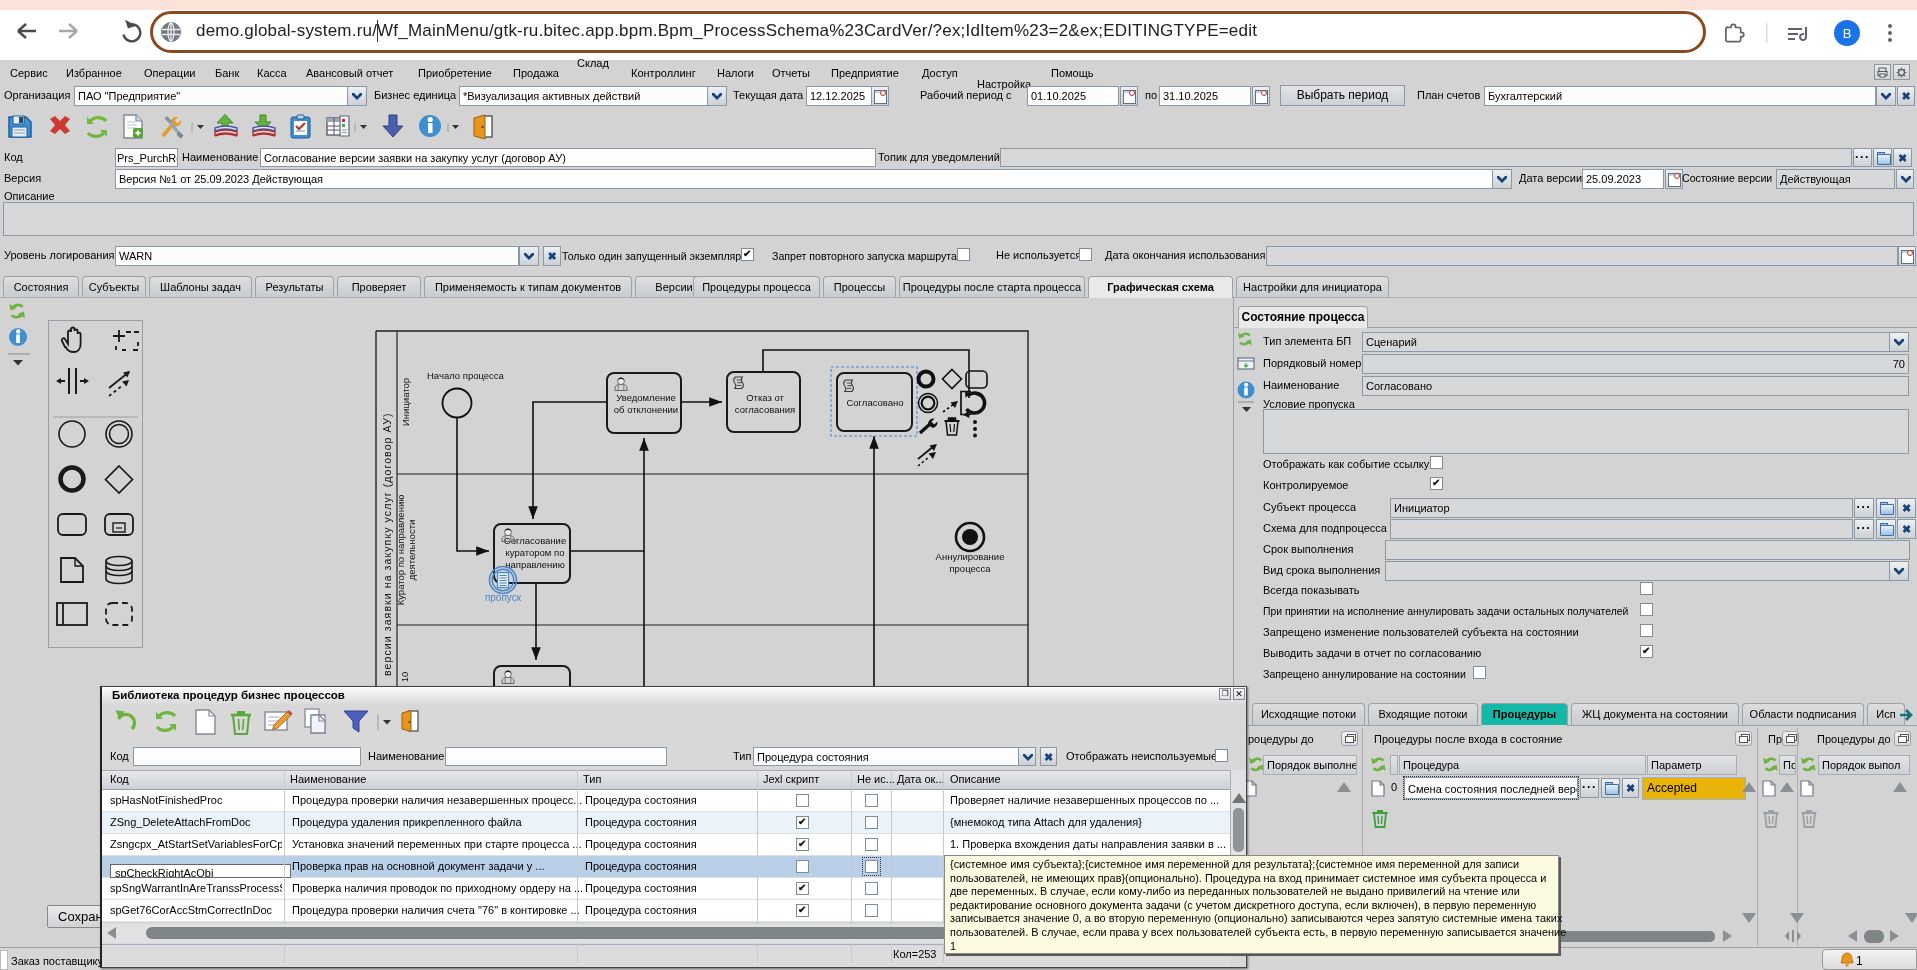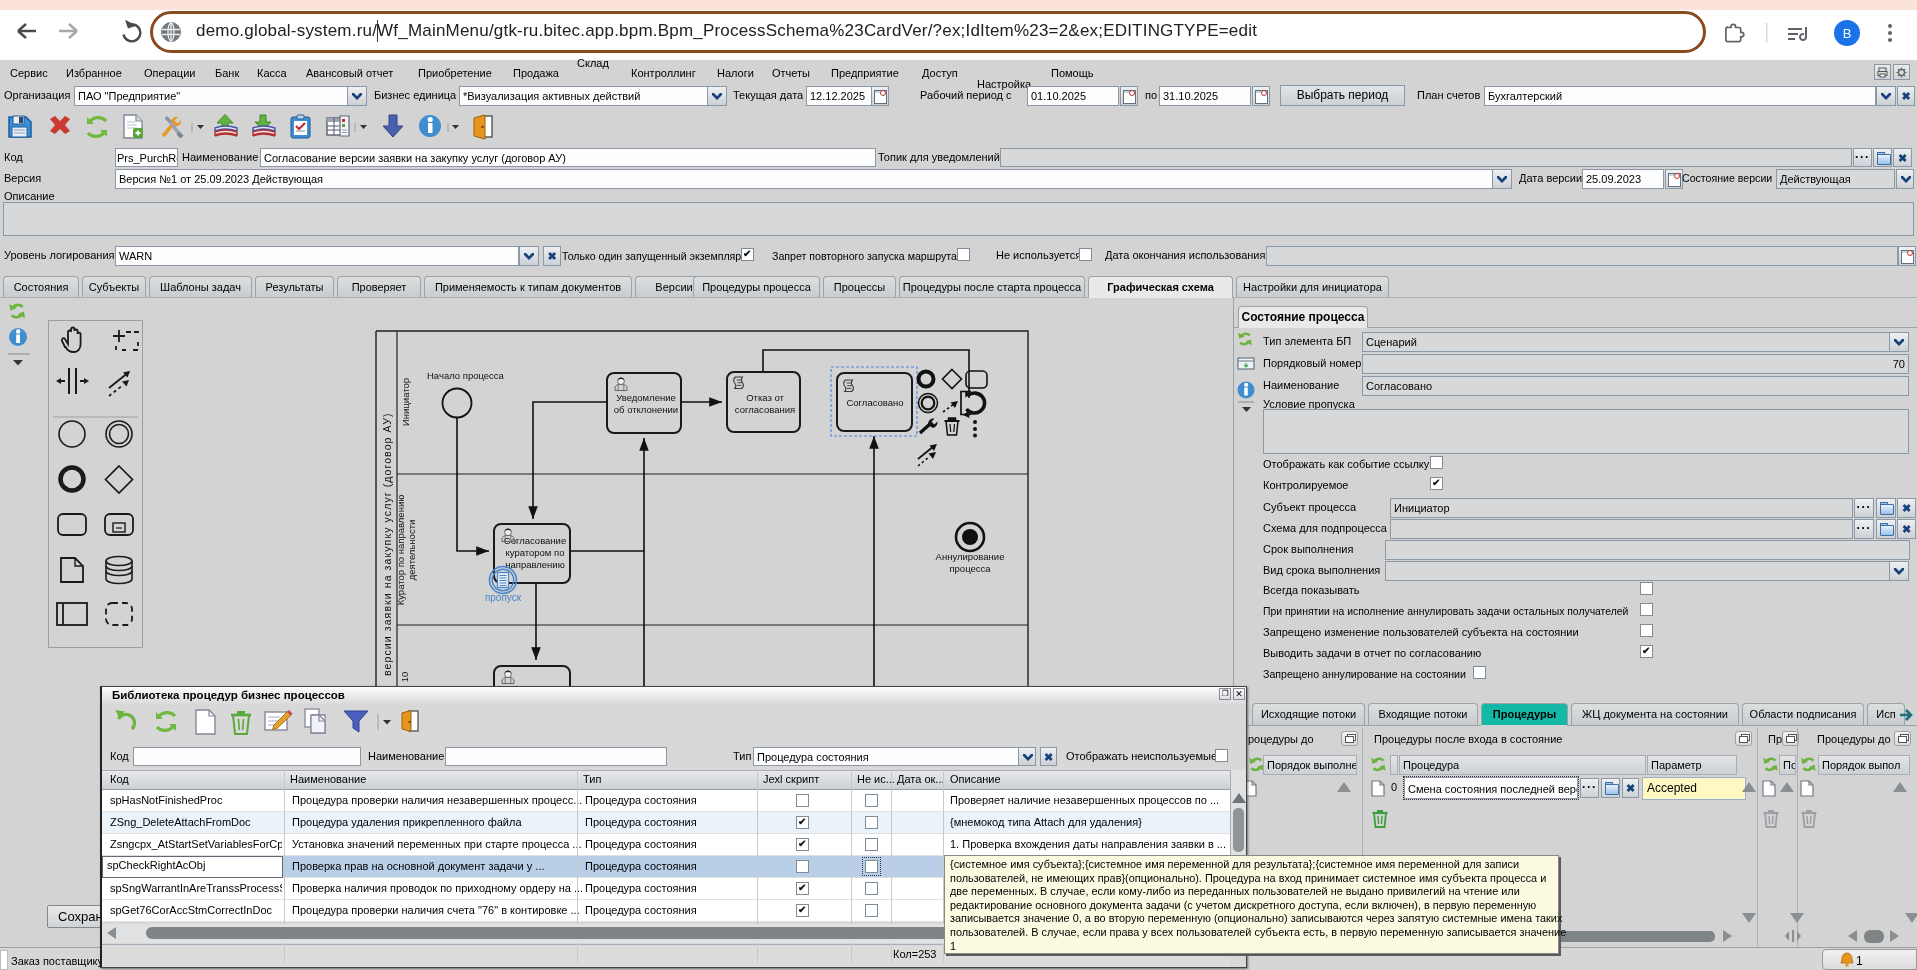--- a/index.html
+++ b/index.html
@@ -602,21 +602,21 @@
 <path><div class="tri up" style="left:1337px;top:782px"></div>
 <svg class="docicon" style="left:1371px;top:780px" width="14" height="17" viewBox="0 0 14 17">
         <path d="M1 1 h8 l4 4 v11 h-12 z" fill="#fff" stroke="#778" stroke-width="1.2"></path>
         <path d="M9 1 v4 h4" fill="none" stroke="#778" stroke-width="1.2"></path>
       </svg>
 <div class="lbl" style="left:1391px;top:781px">0</div>
 <div class="fld" style="left:1404px;top:777px;width:174px;height:22px;outline:1px dotted #333;line-height:18px">Смена состояния последней верси</div>
 <div class="dots3" style="left:1580px;top:778px;width:19px;height:20px">···</div>
 <div class="fob" style="left:1601px;top:778px;width:19px;height:20px"></div>
 <div class="xbtn" style="left:1622px;top:778px;width:17px;height:20px"></div>
-<div class="abs" style="left:1642px;top:777px;width:104px;height:23px;background:#fef9c3;border:1px solid #98afd0;font-size:12px;line-height:21px;padding-left:4px">Accepted</div>
+<div class="abs" style="left:1642px;top:777px;width:104px;height:23px;background:#eab308;border:1px solid #98afd0;font-size:12px;line-height:21px;padding-left:4px">Accepted</div>
 <div class="tri up" style="left:1742px;top:782px"></div>
 <svg class="docicon" style="left:1762px;top:780px" width="14" height="17" viewBox="0 0 14 17">
         <path d="M1 1 h8 l4 4 v11 h-12 z" fill="#fff" stroke="#778" stroke-width="1.2"></path>
         <path d="M9 1 v4 h4" fill="none" stroke="#778" stroke-width="1.2"></path>
       </svg>
 <div class="tri up" style="left:1780px;top:782px"></div>
 <svg class="docicon" style="left:1800px;top:780px" width="14" height="17" viewBox="0 0 14 17">
         <path d="M1 1 h8 l4 4 v11 h-12 z" fill="#fff" stroke="#778" stroke-width="1.2"></path>
         <path d="M9 1 v4 h4" fill="none" stroke="#778" stroke-width="1.2"></path>
       </svg>
@@ -746,21 +746,21 @@
       </div>
 <div class="trow" style="top:834px;background:#fff">
         <div class="c1">Zsngcpx_AtStartSetVariablesForCpxR</div>
         <div class="c2">Установка значений переменных при старте процесса ...</div>
         <div class="c3">Процедура состояния</div>
         <div class="cb ck" style="left:694px;top:4px"></div>
         <div class="cb" style="left:763px;top:4px"></div>
         <div class="c7">1. Проверка вхождения даты направления заявки в ...</div>
       </div>
 <div class="trow" style="top:856px;background:#b9cfe8">
-        <div class="c1" style="background:#fff;border:1px solid #667;margin:0;padding:2px 4px;width:181px;left:0;top:0;height:22px">spCheckRightAcObj</div>
+        <div class="c1" style="background:#fff;border:1px solid #667;margin:8px;padding:2px 4px;width:181px;left:0;top:0;height:14px">spCheckRightAcObj</div>
         <div class="c2">Проверка прав на основной документ задачи у ...</div>
         <div class="c3">Процедура состояния</div>
         <div class="cb" style="left:694px;top:4px"></div>
         <div class="cb" style="left:763px;top:4px;outline:1px dotted #333;outline-offset:2px"></div>
       </div>
 <div class="trow" style="top:878px;background:#fff">
         <div class="c1">spSngWarrantInAreTranssProcessStar</div>
         <div class="c2">Проверка наличия проводок по приходному ордеру на ...</div>
         <div class="c3">Процедура состояния</div>
         <div class="cb ck" style="left:694px;top:4px"></div>

